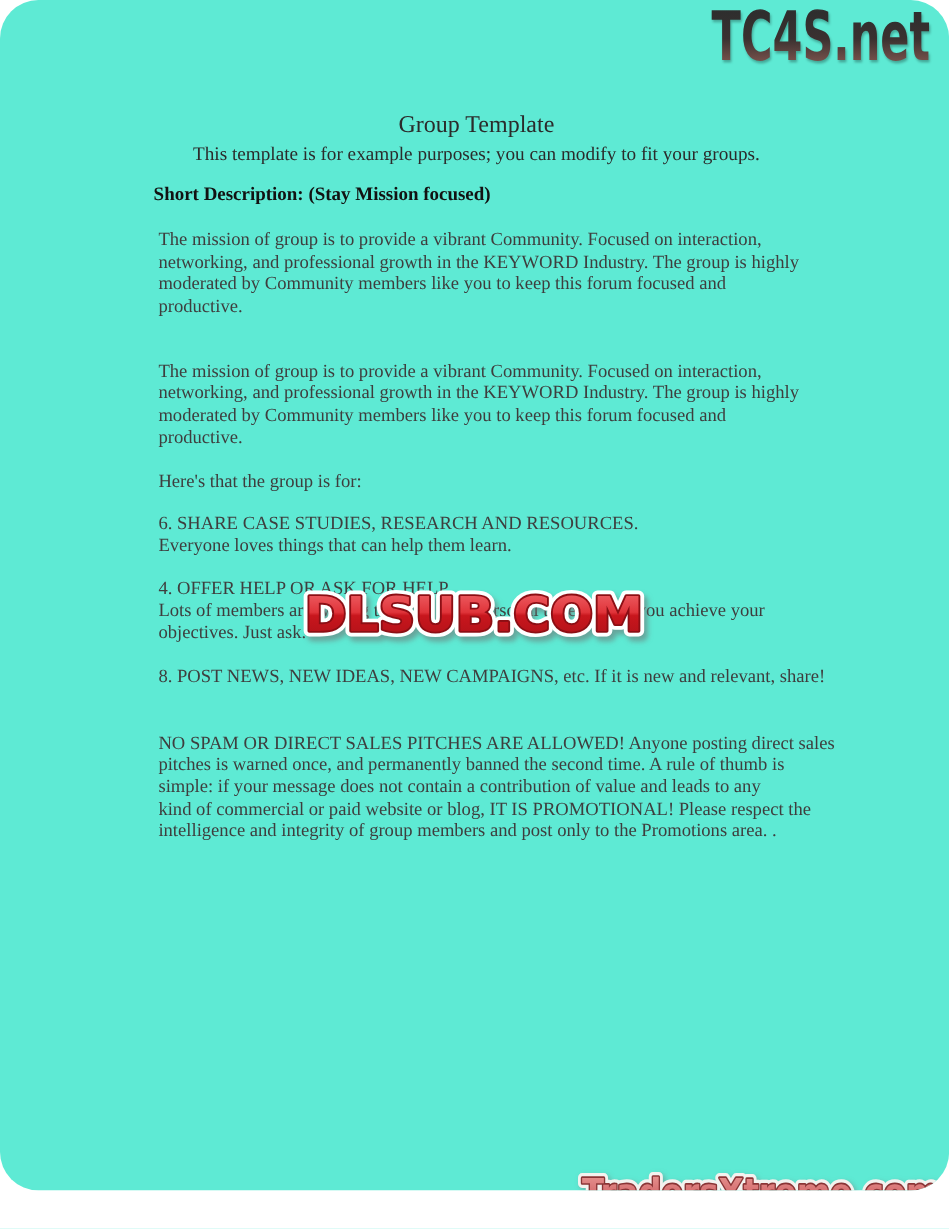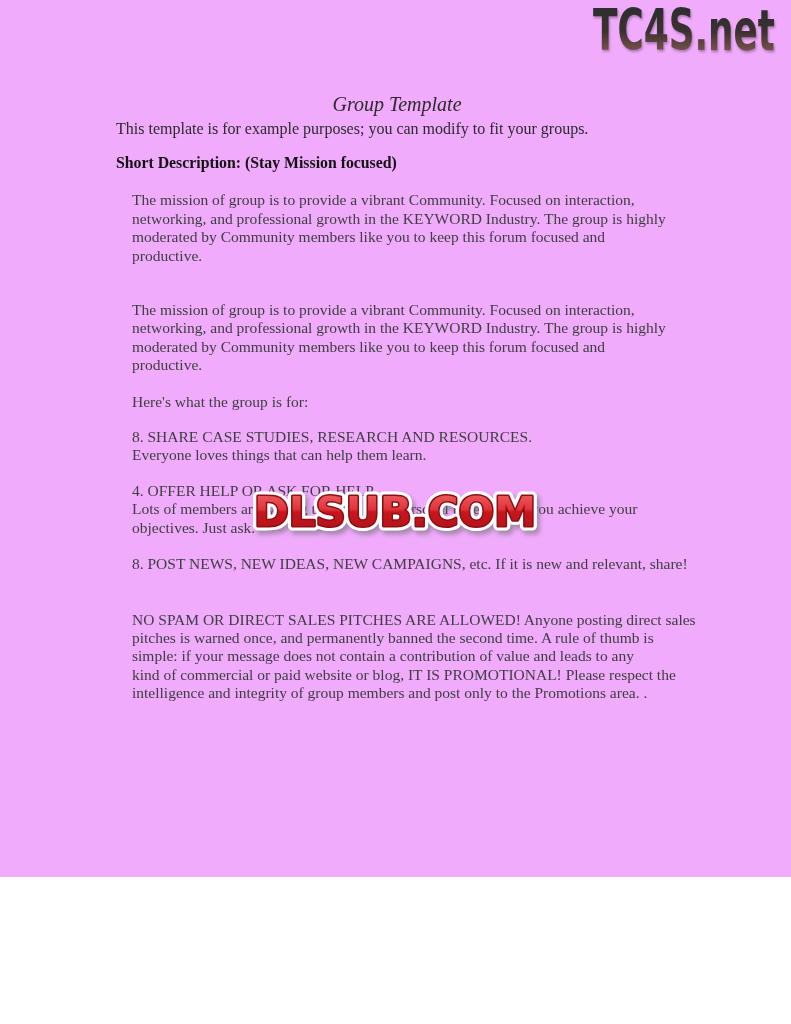--- a/index.html
+++ b/index.html
@@ -1,21 +1,22 @@
 <!DOCTYPE html>
 <html><head>
 <meta charset="utf-8">
 <style>
   html,body { margin:0; padding:0; background:#ffffff; }
   .page {
     position:relative;
-    width:791px; height:877px;
-    background:#f0abfc;
+    width:791px; height:992px;
+    background:#5eead4;
     overflow:hidden;
     font-family:"Liberation Serif", serif;
+    border-radius:32px;
   }
 
   
   .header-logo {
     position:absolute; top:2px; left:588px;
     filter: drop-shadow(1px 2px 1px rgba(0,0,0,0.28));
   }
 
   
   .content {
@@ -28,34 +29,34 @@
     line-height:18.4px;
   }
   .inner { width:600px; }
   .doc-title {
     width:562px;
     text-align:center;
     font-size:20px; line-height:24px;
     color:#2b2b2b;
     margin:0;
     font-weight:normal;
-    font-style:italic;
   }
   .doc-subtitle {
     width:562px;
+    text-align:center;
     font-size:16px; line-height:19px;
     color:#2b2b2b;
     margin:3px 0 16px 0;
   }
   .h-bold {
     font-weight:bold;
     color:#121212;
     font-size:15.8px;
     line-height:18.4px;
-    margin:0 0 19px 0;
+    margin:0 0 19px 12px;
   }
   .para { margin:16px; white-space:pre-line; }
   .mb-extra   { margin-bottom:36px; }
   .mb-18      { margin-bottom:18px; }
   .mb-17      { margin-bottom:17px; }
   .mb-37      { margin-bottom:37px; }
 
   
   .dlsub-watermark {
     position:absolute; left:240px; top:482px;
@@ -93,23 +94,23 @@
       <p class="para mb-extra">The mission of group is to provide a vibrant Community. Focused on interaction,
 networking, and professional growth in the KEYWORD Industry. The group is highly
 moderated by Community members like you to keep this forum focused and
 productive.</p>
 
       <p class="para mb-18">The mission of group is to provide a vibrant Community. Focused on interaction,
 networking, and professional growth in the KEYWORD Industry. The group is highly
 moderated by Community members like you to keep this forum focused and
 productive.</p>
 
-      <p class="para mb-17">Here's what the group is for:</p>
+      <p class="para mb-17">Here's that the group is for:</p>
 
-      <p class="para mb-17">8. SHARE CASE STUDIES, RESEARCH AND RESOURCES.
+      <p class="para mb-17">6. SHARE CASE STUDIES, RESEARCH AND RESOURCES.
 Everyone loves things that can help them learn.</p>
       <p class="para mb-18">4. OFFER HELP OR ASK FOR HELP.
 Lots of members are willing to share their personal time to help you achieve your
 objectives. Just ask.</p>
       <p class="para mb-37">8. POST NEWS, NEW IDEAS, NEW CAMPAIGNS, etc. If it is new and relevant, share!</p>
 
       <p class="para">NO SPAM OR DIRECT SALES PITCHES ARE ALLOWED! Anyone posting direct sales
 pitches is warned once, and permanently banned the second time. A rule of thumb is
 simple: if your message does not contain a contribution of value and leads to any
 kind of commercial or paid website or blog, IT IS PROMOTIONAL! Please respect the

